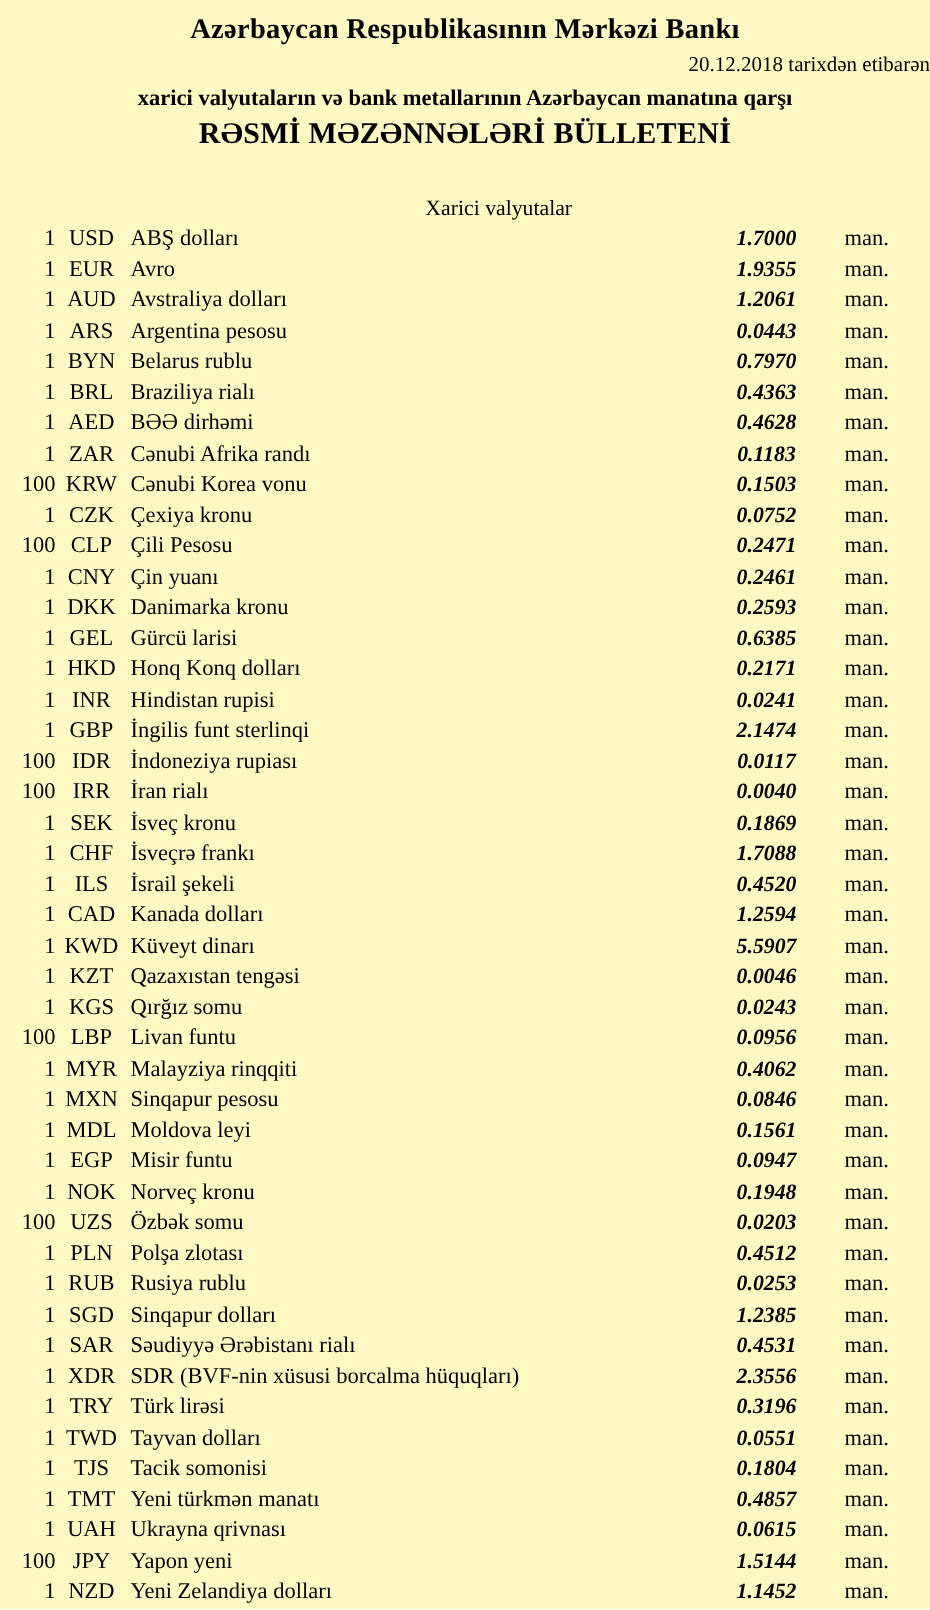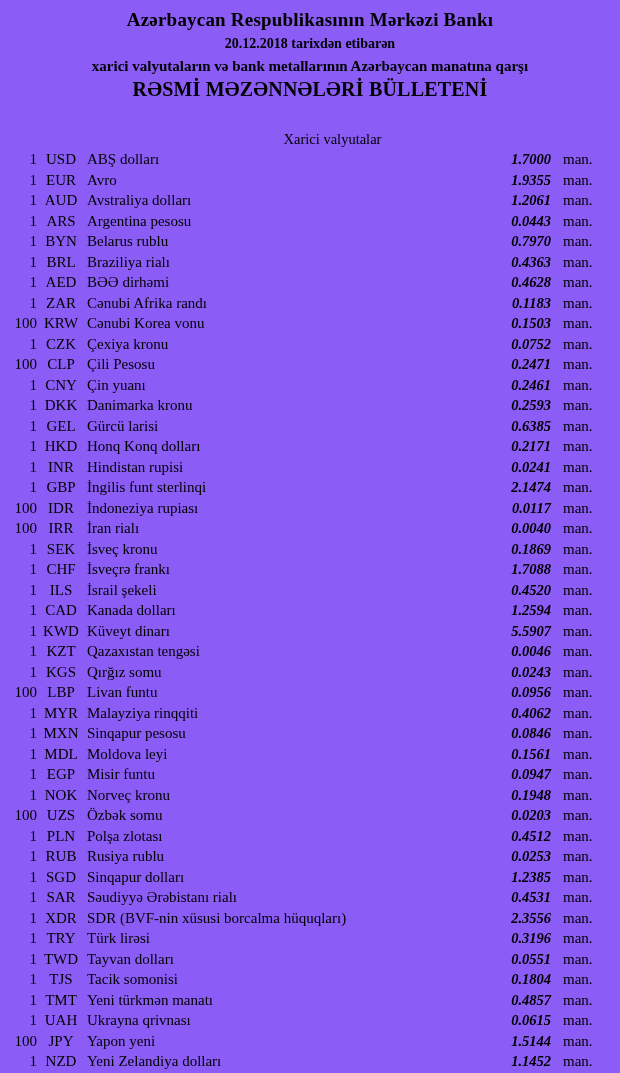--- a/index.html
+++ b/index.html
@@ -6,34 +6,35 @@
   html, body {
     width: 620px;
     background: #ffffff;
     color: #000000;
     font-family: "Liberation Serif", "DejaVu Serif", serif;
   }
   .page {
     position: relative;
     width: 620px;
     height: 1073px;
-    background: #8b5cf6;
+    background: #fef9c3;
     overflow: hidden;
   }
   .header { padding-top: 7px; text-align: center; }
   .title {
     font-size: 19px;
     font-weight: bold;
     line-height: 26px;
     letter-spacing: 0.2px;
   }
   .date-line {
     font-size: 14px;
-    font-weight: bold;
+    font-weight: normal;
     line-height: 22px;
+    text-align: right;
   }
   .subtitle {
     font-size: 15px;
     font-weight: bold;
     line-height: 23px;
   }
   .bulletin-title {
     font-size: 20px;
     font-weight: bold;
     line-height: 23px;
@@ -53,21 +54,21 @@
     grid-template-columns: 37px 48px 1fr 80px 69px;
     height: 20.5px;
     line-height: 20.5px;
     font-size: 15px;
     white-space: nowrap;
   }
   .cell-qty  { text-align: right; }
   .cell-code { text-align: center; }
   .cell-name { text-align: left; padding-left: 2px; }
   .cell-rate {
-    text-align: right;
+    text-align: center;
     font-weight: bold;
     font-style: italic;
     font-size: 14.5px;
   }
   .cell-unit { text-align: left; padding-left: 12px; }
 </style>
 </head>
 <body>
 
 <div class="page">

